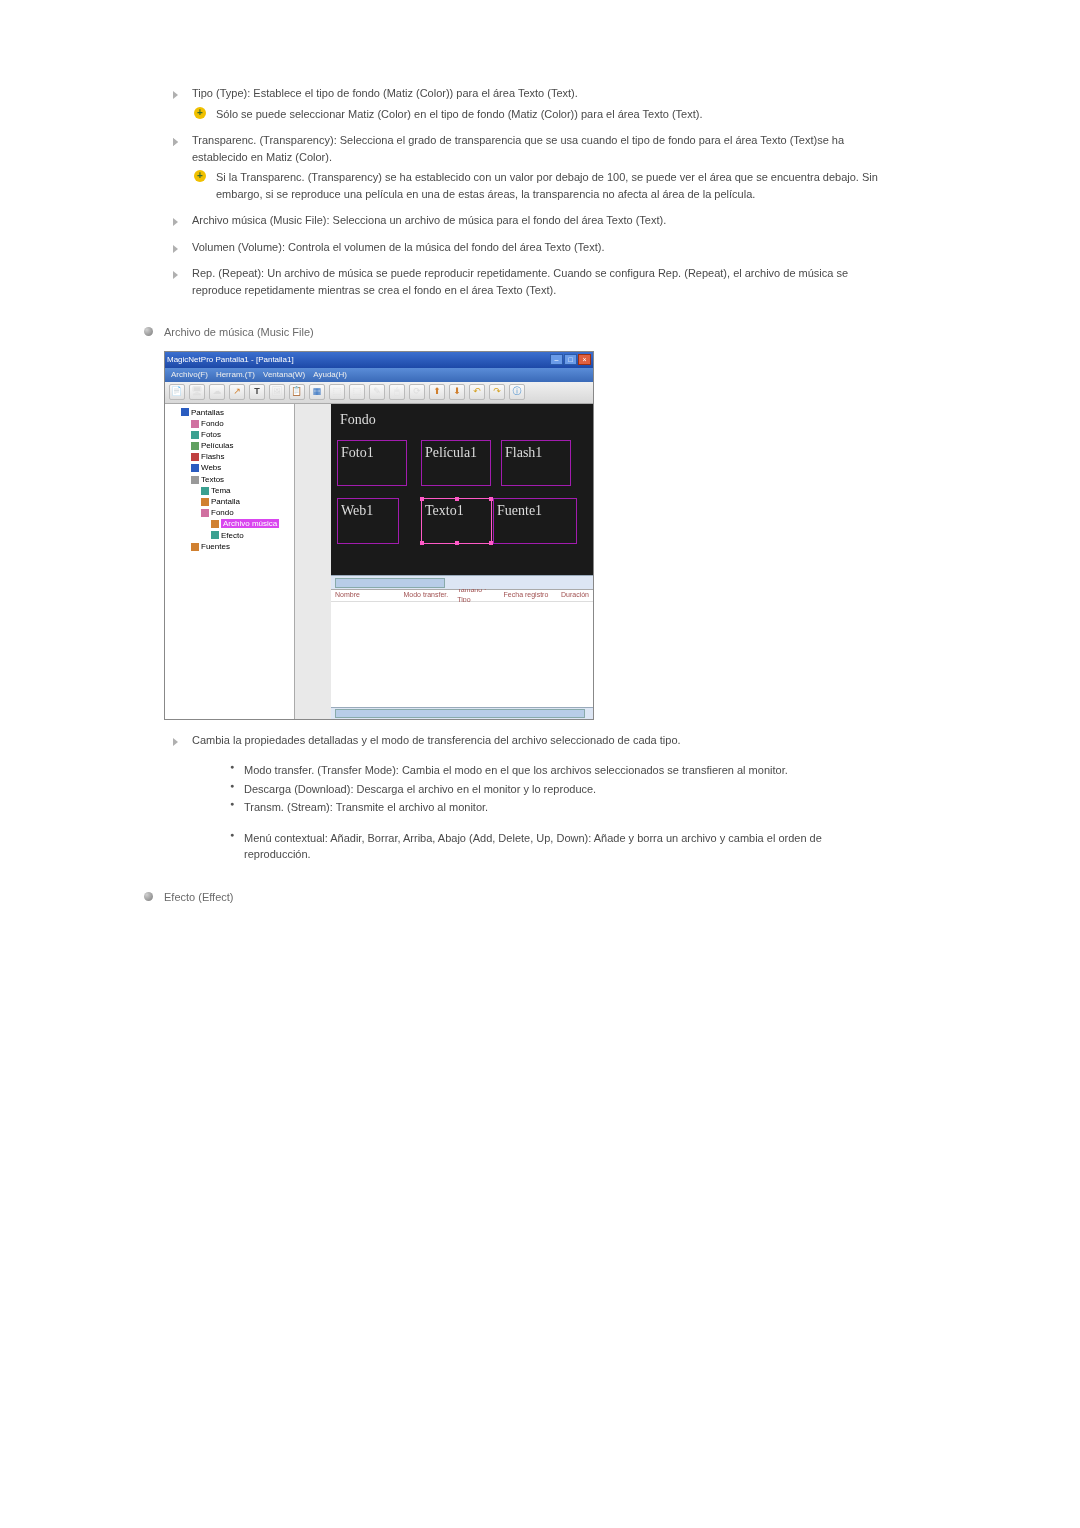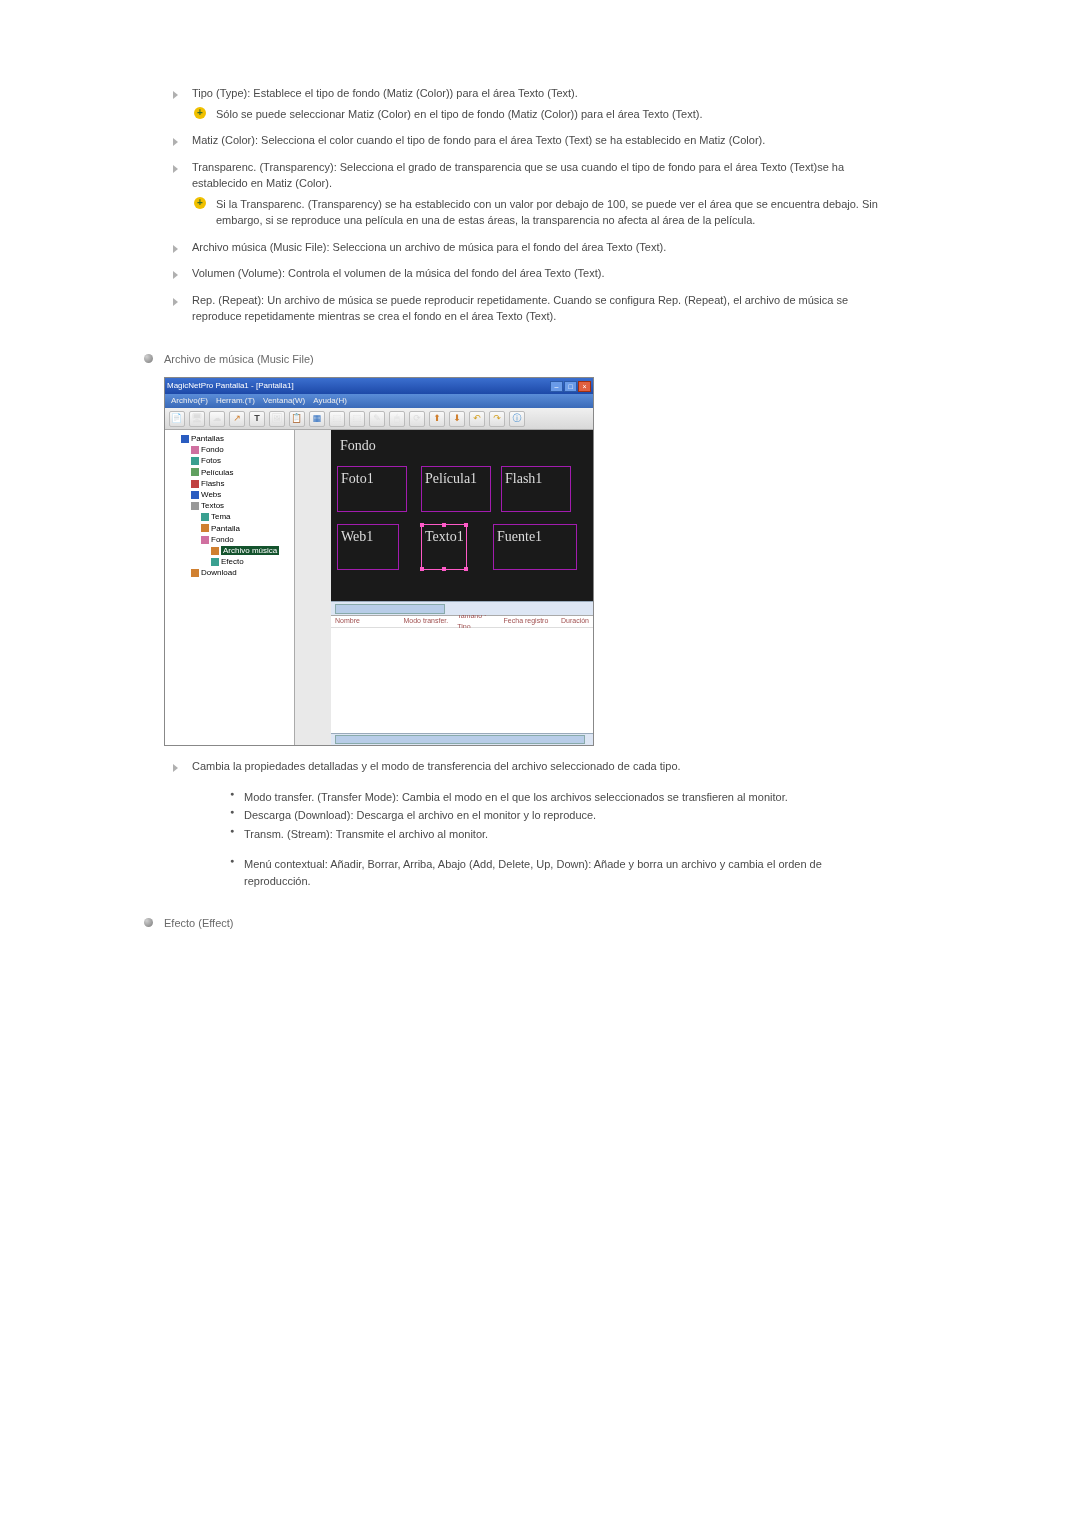--- a/index.html
+++ b/index.html
@@ -141,21 +141,21 @@
     .ticon { display:inline-block; width:8px; height:8px; margin-right:2px; vertical-align:middle;}
     .ticon.blue{ background:#2a5cc0;}
     .ticon.pink{ background:#d070a0;}
     .ticon.green{ background:#60a060;}
     .ticon.red{ background:#c04040;}
     .ticon.gray{ background:#999;}
     .ticon.orange{ background:#d08030;}
     .ticon.teal{ background:#3aa090;}
     .ss-tree-item.sel { }
     .ss-tree-item.sel span.lbl{
-      background:#14532d; color:#fff; padding:0 2px;
+      background:#d946ef; color:#fff; padding:0 2px;
     }
     .ss-main { flex:1; display:flex; flex-direction:column; min-width:0;}
     .ss-canvas {
       flex:1; background:#1a1a1a; position:relative; padding:8px 12px;
     }
     .ss-area {
       position:absolute; border: 1px solid #a21caf;
       color:#ddd; font-family: Georgia, serif; font-size:14px;
       padding:1px 3px;
     }
@@ -217,21 +217,20 @@
     <span>Tipo (Type): Establece el tipo de fondo (Matiz (Color)) para el área Texto (Text).</span>
     <div class="plus-note">
       <span class="plus-icon">+</span>
       <span>Sólo se puede seleccionar Matiz (Color) en el tipo de fondo (Matiz (Color)) para el área Texto (Text).</span>
     </div>
   </li>
   <li>
     <span class="arrow-icon"><svg class="arrow" viewBox="0 0 10 10">
           <path d="M1 1 L6 5 L1 9 Z" fill="currentColor"></path>
         </svg></span>
-    <span>Matiz (Color): Selecciona el color cuando el tipo de fondo para el área Texto (Text) se ha establecido en Matiz (Color).</span>
   </li>
   <li>
     <span class="arrow-icon"><svg class="arrow" viewBox="0 0 10 10">
           <path d="M1 1 L6 5 L1 9 Z" fill="currentColor"></path>
         </svg></span>
     <span>Transparenc. (Transparency): Selecciona el grado de transparencia que se usa cuando el tipo de fondo para el área Texto (Text)se ha establecido en Matiz (Color).</span>
     <div class="plus-note">
       <span class="plus-icon">+</span>
       <span>Si la Transparenc. (Transparency) se ha establecido con un valor por debajo de 100, se puede ver el área que se encuentra debajo. Sin embargo, si se reproduce una película en una de estas áreas, la transparencia no afecta al área de la película.</span>
     </div>
@@ -303,30 +302,30 @@
       <div class="ss-tree-item lvl2"><span class="ticon teal"></span><span class="lbl">Fotos</span></div>
       <div class="ss-tree-item lvl2"><span class="ticon green"></span><span class="lbl">Películas</span></div>
       <div class="ss-tree-item lvl2"><span class="ticon red"></span><span class="lbl">Flashs</span></div>
       <div class="ss-tree-item lvl2"><span class="ticon blue"></span><span class="lbl">Webs</span></div>
       <div class="ss-tree-item lvl2"><span class="ticon gray"></span><span class="lbl">Textos</span></div>
       <div class="ss-tree-item lvl3"><span class="ticon teal"></span><span class="lbl">Tema</span></div>
       <div class="ss-tree-item lvl3"><span class="ticon orange"></span><span class="lbl">Pantalla</span></div>
       <div class="ss-tree-item lvl3"><span class="ticon pink"></span><span class="lbl">Fondo</span></div>
       <div class="ss-tree-item lvl4 sel"><span class="ticon orange"></span><span class="lbl">Archivo música</span></div>
       <div class="ss-tree-item lvl4"><span class="ticon teal"></span><span class="lbl">Efecto</span></div>
-      <div class="ss-tree-item lvl2"><span class="ticon orange"></span><span class="lbl">Download</span></div>
+      <div class="ss-tree-item lvl2"><span class="ticon orange"></span><span class="lbl">Fuentes</span></div>
     </div>
     <div class="ss-main">
       <div class="ss-canvas">
         <div class="ss-area" style="left:6px; top:4px; width:270px; height:22px; border:none;"><span>Fondo</span></div>
         <div class="ss-area" style="left:6px; top:36px; width:70px; height:46px;"><span>Foto1</span></div>
         <div class="ss-area" style="left:90px; top:36px; width:70px; height:46px;"><span>Película1</span></div>
         <div class="ss-area" style="left:170px; top:36px; width:70px; height:46px;"><span>Flash1</span></div>
         <div class="ss-area" style="left:6px; top:94px; width:62px; height:46px;"><span>Web1</span></div>
-        <div class="ss-area sel" style="left:90px; top:94px; width:46px; height:46px;">
+        <div class="ss-area sel" style="left:90px; top:94px; width:71px; height:46px;">
           <span>Texto1</span>
           <span class="h" style="left:-2px;top:-2px;"></span><span class="h" style="right:-2px;top:-2px;"></span>
           <span class="h" style="left:-2px;bottom:-2px;"></span><span class="h" style="right:-2px;bottom:-2px;"></span>
           <span class="h" style="left:50%;top:-2px;margin-left:-2px;"></span><span class="h" style="left:50%;bottom:-2px;margin-left:-2px;"></span>
         </div>
         <div class="ss-area" style="left:162px; top:94px; width:84px; height:46px;"><span>Fuente1</span></div>
       </div>
       <div class="ss-hscroll">
           <div class="thumb"></div>
         </div>

